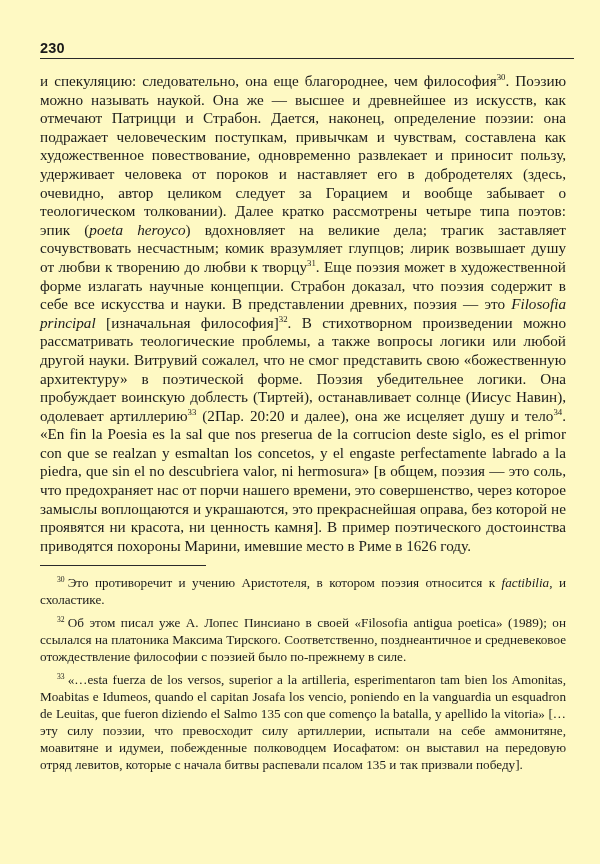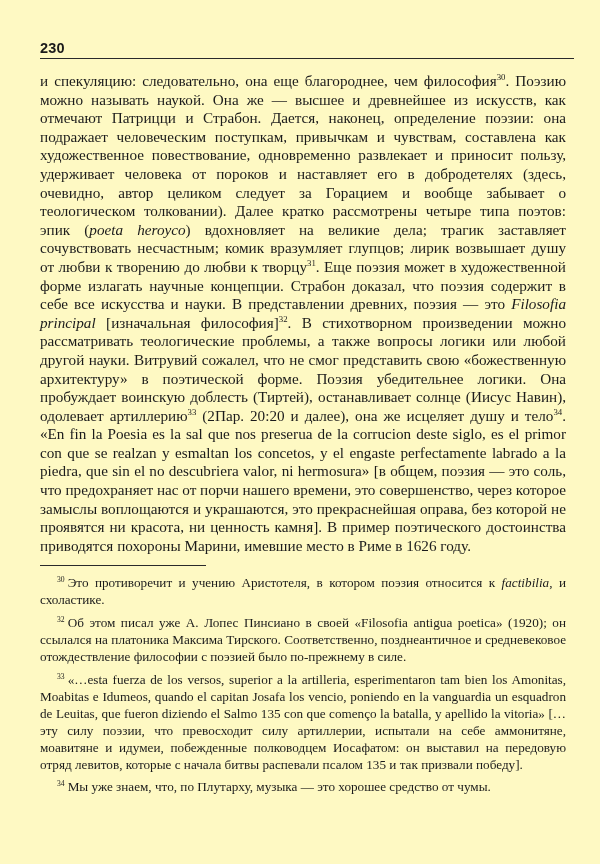--- a/index.html
+++ b/index.html
@@ -71,18 +71,17 @@
   </header>
 
   <main>
     <p class="body-text"><span>и спекуляцию: следовательно, она еще благороднее, чем философия</span><sup>30</sup><span>. Поэзию можно называть наукой. Она же — высшее и древнейшее из искусств, как отмечают Патрицци и Страбон. Дается, наконец, определение поэзии: она подражает человеческим поступкам, привычкам и чувствам, составлена как художественное повествование, одновременно развлекает и приносит пользу, удерживает человека от пороков и наставляет его в добродетелях (здесь, очевидно, автор целиком следует за Горацием и вообще забывает о теологическом толковании). Далее кратко рассмотрены четыре типа поэтов: эпик (</span><i>poeta heroyco</i><span>) вдохновляет на великие дела; трагик заставляет сочувствовать несчастным; комик вразумляет глупцов; лирик возвышает душу от любви к творению до любви к творцу</span><sup>31</sup><span>. Еще поэзия может в художественной форме излагать научные концепции. Страбон доказал, что поэзия содержит в себе все искусства и науки. В представлении древних, поэзия — это </span><i>Filosofia principal</i><span> [изначальная философия]</span><sup>32</sup><span>. В стихотворном произведении можно рассматривать теологические проблемы, а также вопросы логики или любой другой науки. Витрувий сожалел, что не смог представить свою «божественную архитектуру» в поэтической форме. Поэзия убедительнее логики. Она пробуждает воинскую доблесть (Тиртей), останавливает солнце (Иисус Навин), одолевает артиллерию</span><sup>33</sup><span> (2Пар. 20:20 и далее), она же исцеляет душу и тело</span><sup>34</sup><span>. «En fin la Poesia es la sal que nos preserua de la corrucion deste siglo, es el primor con que se realzan y esmaltan los concetos, y el engaste perfectamente labrado a la piedra, que sin el no descubriera valor, ni hermosura» [в общем, поэзия — это соль, что предохраняет нас от порчи нашего времени, это совершенство, через которое замыслы воплощаются и украшаются, это прекраснейшая оправа, без которой не проявятся ни красота, ни ценность камня]. В пример поэтического достоинства приводятся похороны Марини, имевшие место в Риме в 1626 году.</span></p>
   </main>
 
   <hr class="footnote-separator">
 
   <section class="footnotes">
       <p class="footnote"><sup class="fn-num">30</sup><span><span>Это противоречит и учению Аристотеля, в котором поэзия относится к </span><i>factibilia</i><span>, и схоластике.</span></span></p>
-      <p class="footnote"><sup class="fn-num">32</sup><span><span>Об этом писал уже А. Лопес Пинсиано в своей «Filosofia antigua poetica» (1920); он ссылался на платоника Максима Тирского. Соответственно, позднеантичное и средневековое отождествление философии с поэзией было по-прежнему в силе.</span></span></p>
+      <p class="footnote"><sup class="fn-num">32</sup><span><span>Об этом писал уже А. Лопес Пинсиано в своей «Filosofia antigua poetica» (1989); он ссылался на платоника Максима Тирского. Соответственно, позднеантичное и средневековое отождествление философии с поэзией было по-прежнему в силе.</span></span></p>
       <p class="footnote"><sup class="fn-num">33</sup><span><span>«…esta fuerza de los versos, superior a la artilleria, esperimentaron tam bien los Amonitas, Moabitas e Idumeos, quando el capitan Josafa los vencio, poniendo en la vanguardia un esquadron de Leuitas, que fueron diziendo el Salmo 135 con que començo la batalla, y apellido la vitoria» […эту силу поэзии, что превосходит силу артиллерии, испытали на себе аммонитяне, моавитяне и идумеи, побежденные полководцем Иосафатом: он выставил на передовую отряд левитов, которые с начала битвы распевали псалом 135 и так призвали победу].</span></span></p>
-      <p class="footnote"><sup class="fn-num">34</sup><span><span>Мы уже знаем, что, по Плутарху, музыка — это хорошее средство от чумы.</span></span></p>
     </section>
 
 </div>
 
 </body></html>

